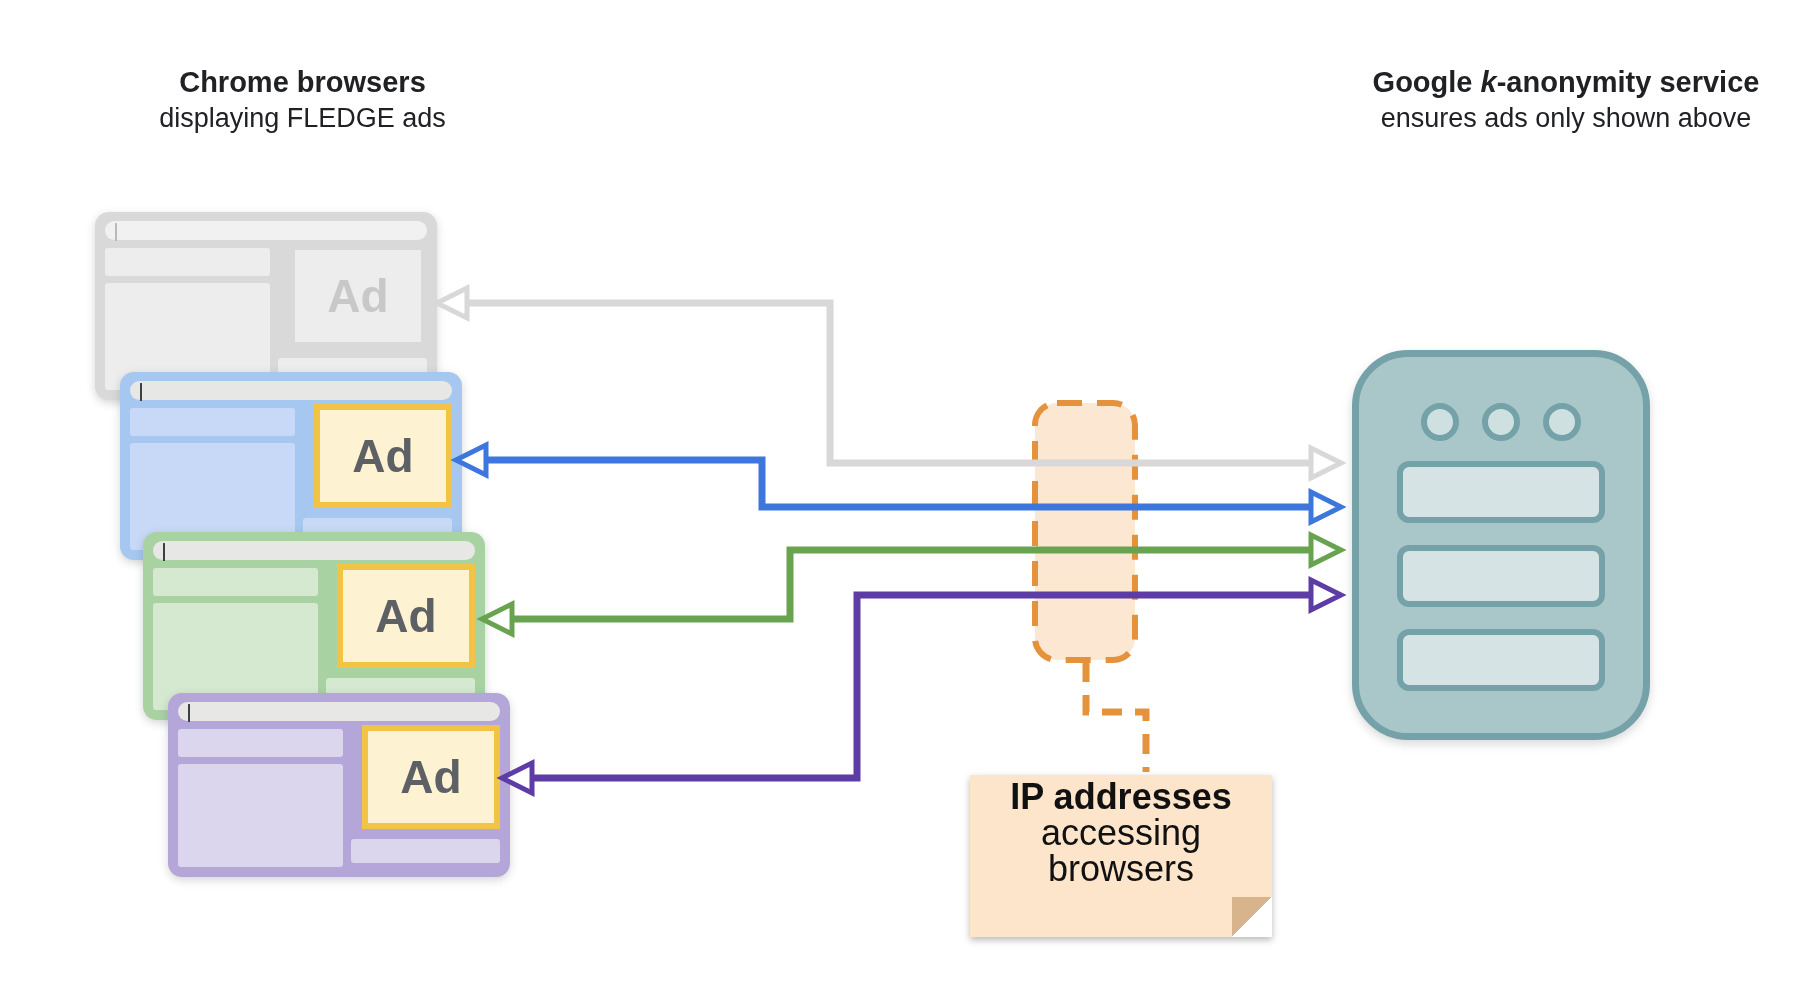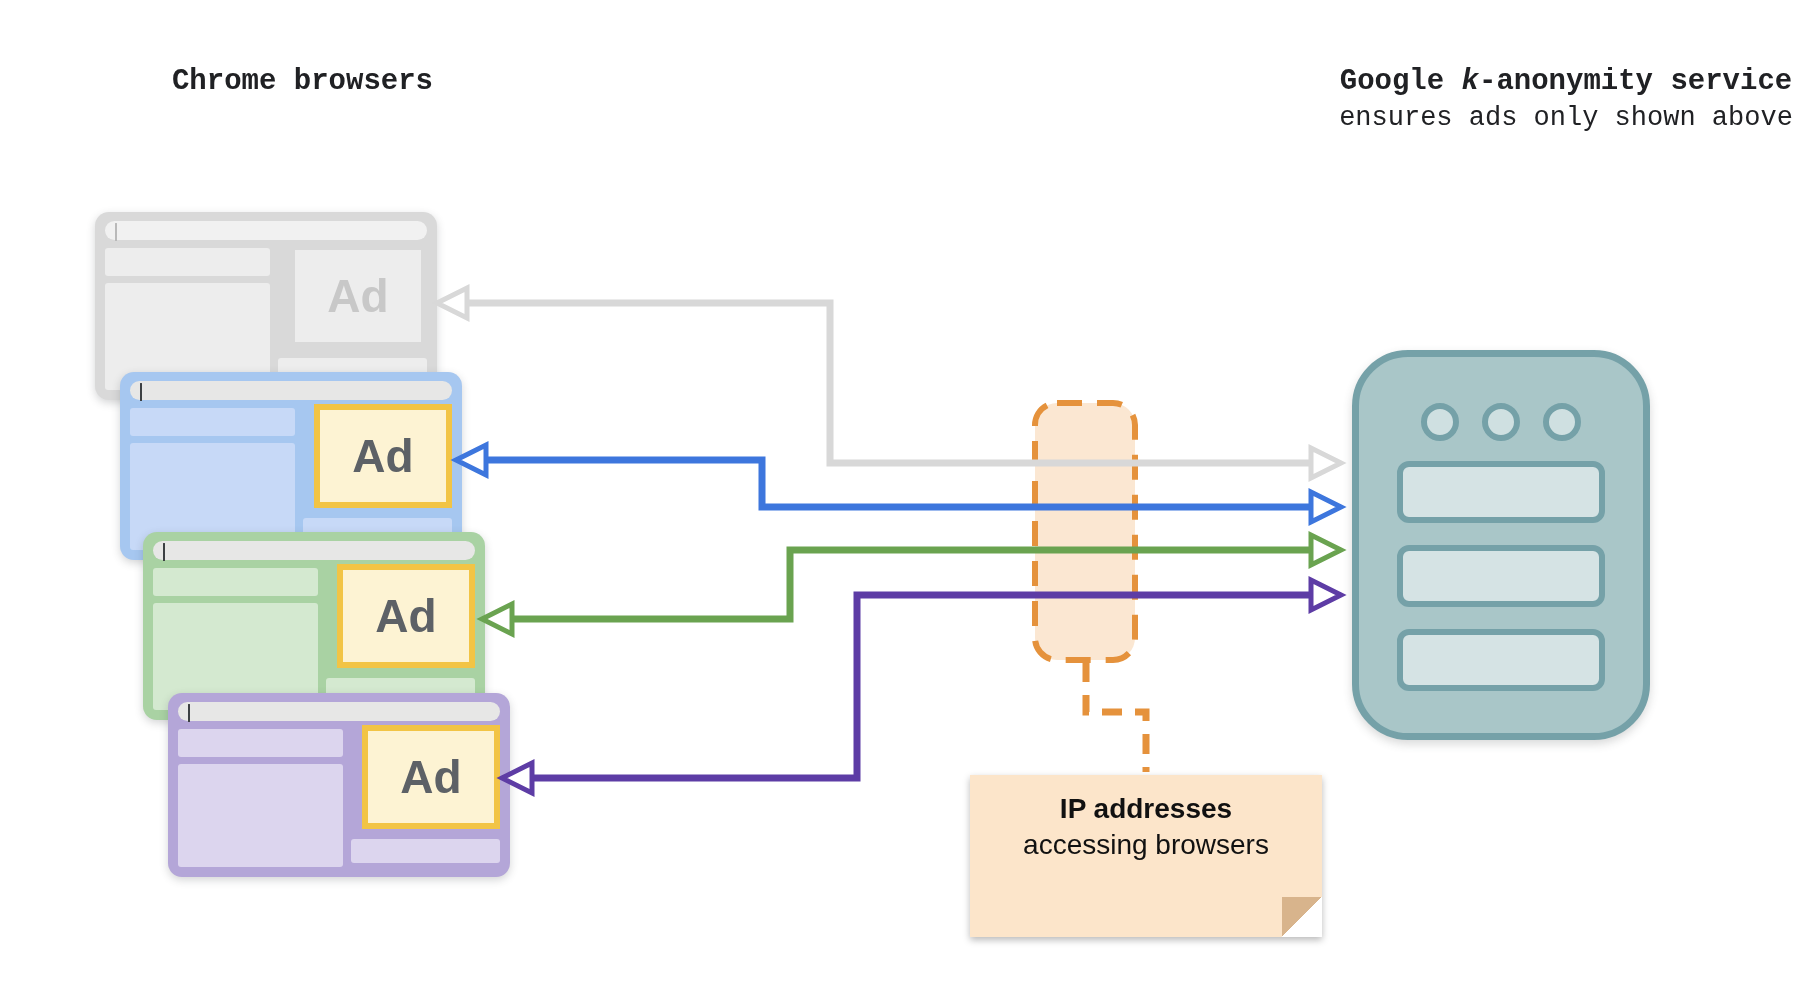--- a/index.html
+++ b/index.html
@@ -2,21 +2,21 @@
 <html><head>
 <meta charset="utf-8">
 <style>
   html,body{margin:0;padding:0;background:#ffffff;}
   body{
     width:1798px;height:1000px;position:relative;overflow:hidden;
     font-family:"Liberation Sans","DejaVu Sans",sans-serif;
     color:#202124;
   }
   
-  .title{position:absolute;text-align:center;line-height:36px;font-size:27px;color:#202124;font-family:Liberation Mono, monospace;}
+  .title{position:absolute;text-align:center;line-height:36px;font-size:27px;color:#202124;}
   .title .t-bold{font-weight:700;font-size:29px;}
   .title .it{font-style:italic;}
   .title-left{left:85px;top:64px;width:435px;}
   .title-right{left:1326px;top:64px;width:480px;}
 
   
   .window{
     position:absolute;width:342px;height:188px;border-radius:14px;
     background:var(--frame);
     box-shadow:0 3px 8px rgba(60,64,67,.22);
@@ -51,40 +51,41 @@
     border-radius:56px;background:var(--sfill);border:7px solid var(--sstroke);
     box-sizing:border-box;box-shadow:0 4px 10px rgba(60,64,67,.20);
   }
   .server-lights{display:flex;justify-content:center;gap:23px;margin-top:46px;}
   .light{width:26px;height:26px;border-radius:50%;background:var(--lightfill);border:6px solid var(--sstroke);}
   .server-slots{position:absolute;left:38px;right:38px;top:104px;}
   .slot{height:50px;border-radius:12px;background:var(--slotfill);border:6px solid var(--sstroke);margin-bottom:22px;}
 
   
   .note{
-    position:absolute;left:970px;top:775px;width:352px;height:162px;
+    position:absolute;left:970px;top:775px;width:302px;height:162px;
     background:var(--notefill);
     box-shadow:0 3px 7px rgba(0,0,0,.28);
-    text-align:center;font-size:28px;line-height:36px;color:#111;
-    padding-top:16px;box-sizing:border-box;
+    text-align:center;font-size:36px;line-height:36px;color:#111;
+    padding-top:4px;box-sizing:border-box;
   }
   .note .n-bold{font-weight:700;}
   .note-fold{
     position:absolute;right:0;bottom:0;width:40px;height:40px;
     background:linear-gradient(315deg,#ffffff 0 50%,var(--foldfill) 50% 100%);
   }
 
   
   .overlay{position:absolute;left:0;top:0;z-index:10;pointer-events:none;}
 </style>
 </head>
 <body>
 
 <div class="title title-left">
   <div class="t-bold">Chrome browsers</div>
+  <div>displaying FLEDGE ads</div>
 </div>
 
 <div class="title title-right">
   <div class="t-bold"><span>Google </span><span class="it">k</span><span>-anonymity service</span></div>
   <div>ensures ads only shown above</div>
 </div>
 
 <div class="window w-gray" style="--frame: #d9d9d9; --block: #ededed; --urlbar: #f1f1f1; --lock: #b9b9b9; --adborder: #d9d9d9; --adfill: #ededed; --adtext: #c8c8c8;">
   <div class="urlbar">
     <span class="lock"><span class="lock-shackle"></span><span class="lock-body"></span></span>

